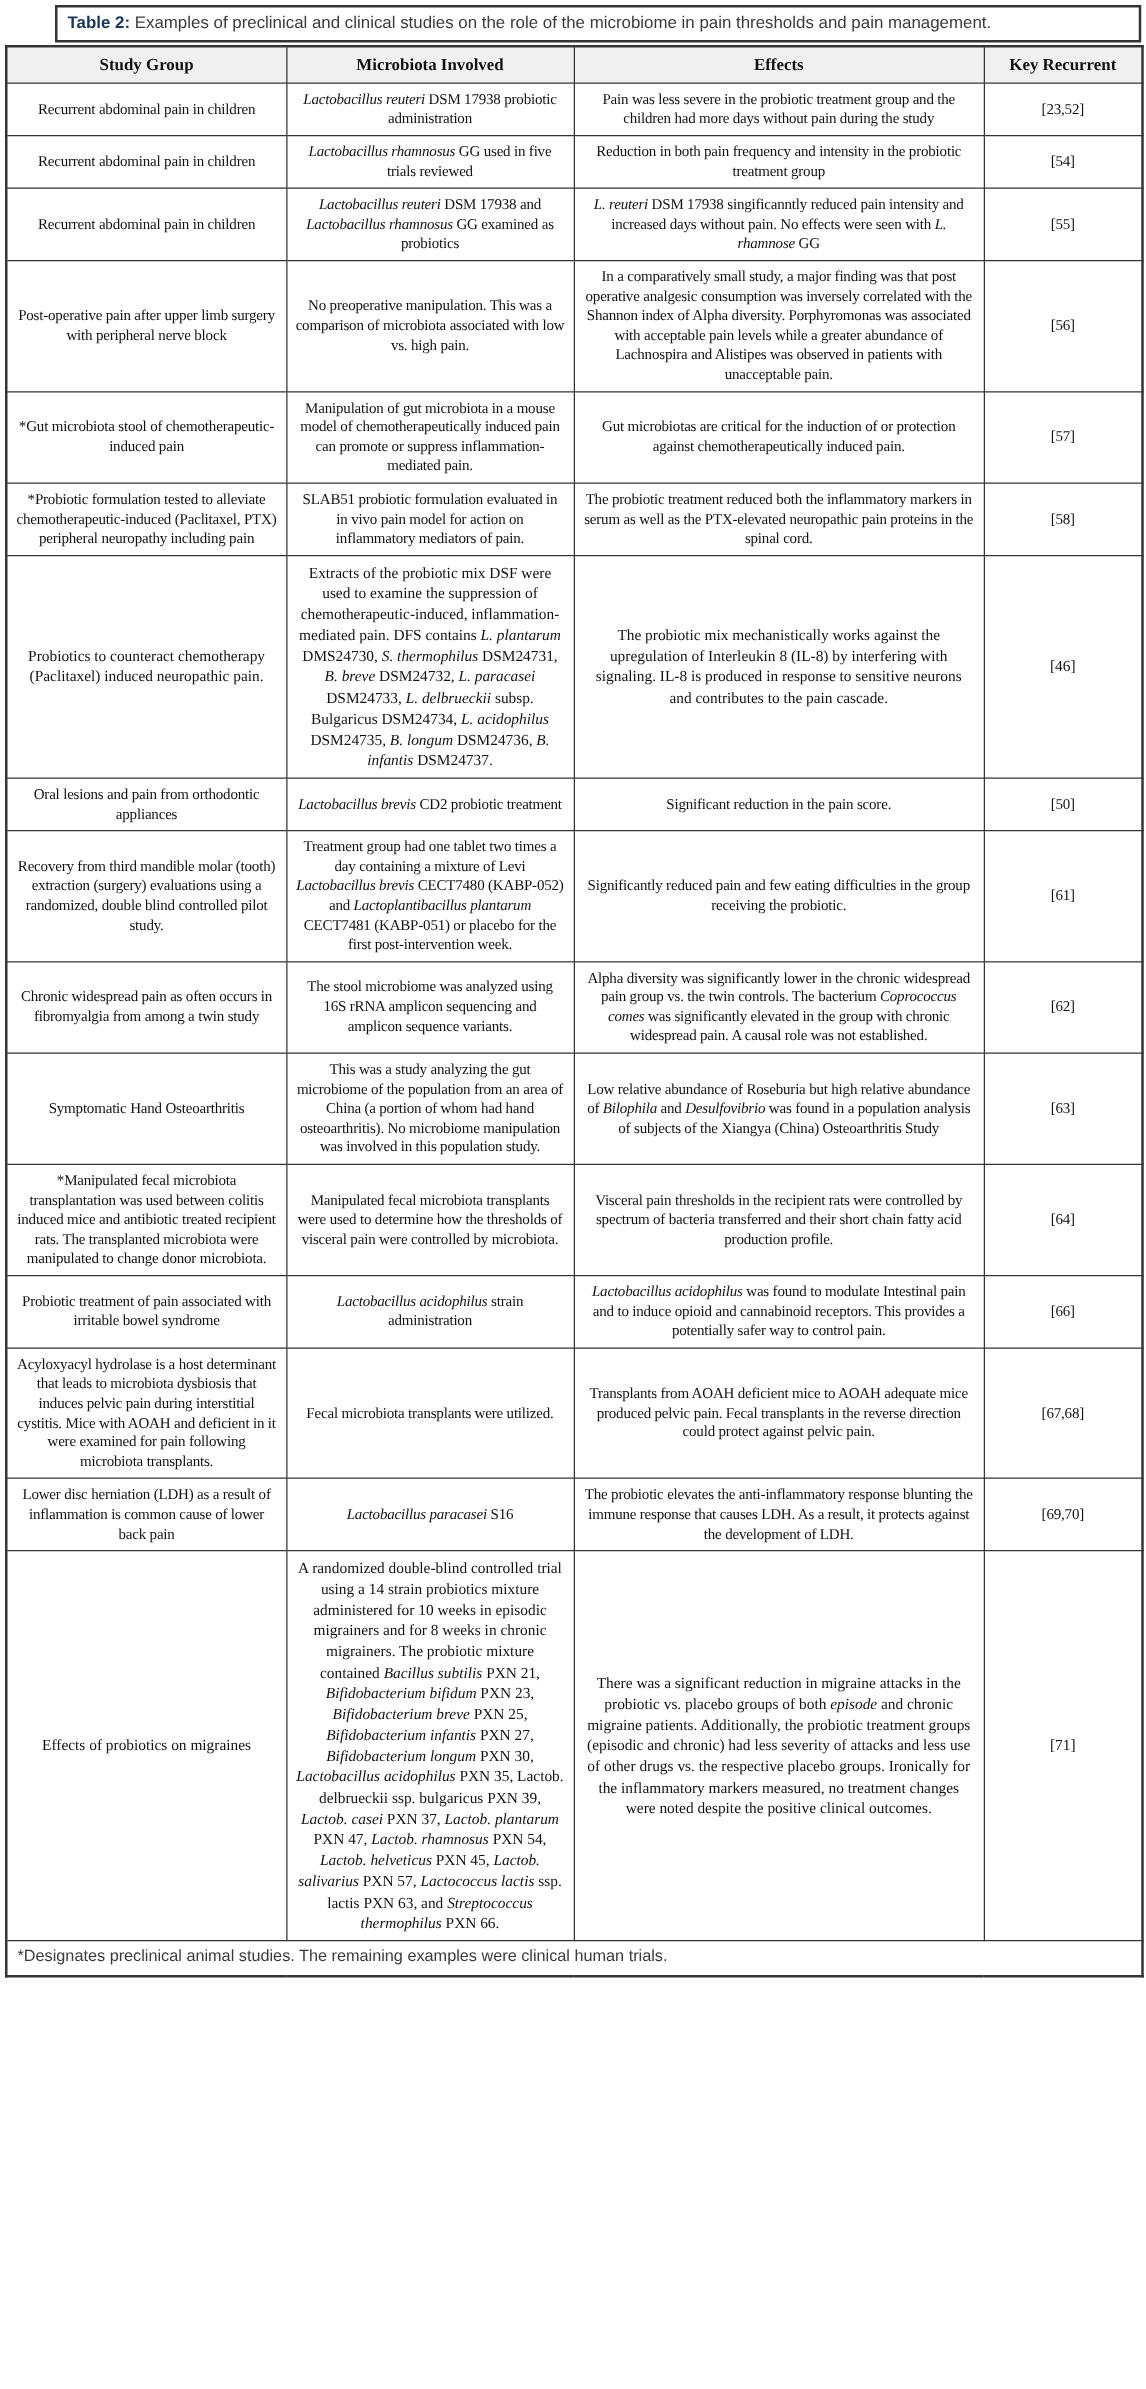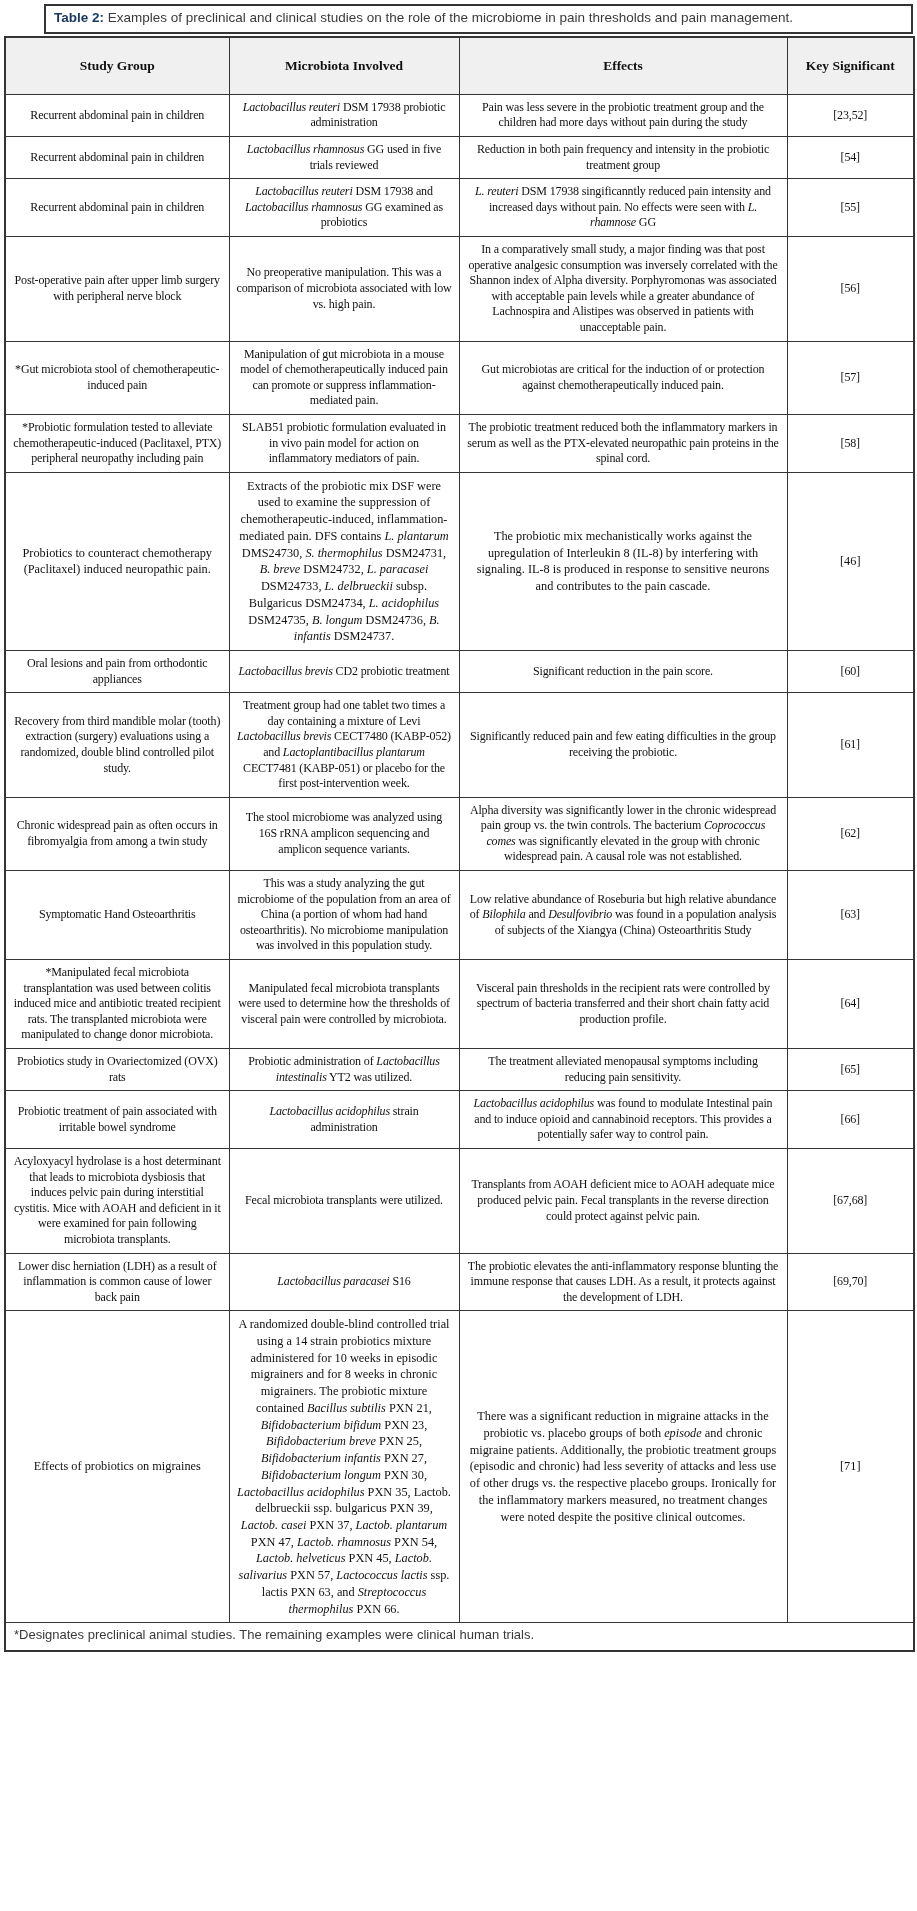--- a/index.html
+++ b/index.html
@@ -38,21 +38,21 @@
   col.c1 { width: 224px; }
   col.c2 { width: 230px; }
   col.c3 { width: 328px; }
   col.c4 { width: 127px; }
   th {
     background: #f0f0f0;
     border: 1.5px solid #343434;
     font-family: "Liberation Serif", serif;
     font-weight: bold;
     font-size: 13.5px;
-    padding: 20px 4px;
+    padding: 6px 4px;
     text-align: center;
     color: #111;
   }
   td {
     border: 1.5px solid #343434;
     font-family: "Liberation Serif", serif;
     font-size: 12px;
     line-height: 1.3;
     letter-spacing: -0.15px;
     text-align: center;
@@ -92,21 +92,21 @@
       <col class="c4">
   </colgroup>
   <thead>
     <tr>
   <th>Study Group</th>
 
   <th>Microbiota Involved</th>
 
   <th>Effects</th>
 
-  <th>Key Significant</th>
+  <th>Key Recurrent</th>
 </tr>
   </thead>
   <tbody>
   <tr>
     <td>Recurrent abdominal pain in children</td>
     <td><i>Lactobacillus reuteri</i> DSM 17938 probiotic administration</td>
     <td>Pain was less severe in the probiotic treatment group and the children had more days without pain during the study</td>
     <td>[23,52]</td>
   </tr>
 
@@ -149,21 +149,21 @@
     <td>Probiotics to counteract chemotherapy (Paclitaxel) induced neuropathic pain.</td>
     <td>Extracts of the probiotic mix DSF were used to examine the suppression of chemotherapeutic-induced, inflammation-mediated pain. DFS contains <i>L. plantarum</i> DMS24730, <i>S. thermophilus</i> DSM24731, <i>B. breve</i> DSM24732, <i>L. paracasei</i> DSM24733, <i>L. delbrueckii</i> subsp. Bulgaricus DSM24734, <i>L. acidophilus</i> DSM24735, <i>B. longum</i> DSM24736, <i>B. infantis</i> DSM24737.</td>
     <td>The probiotic mix mechanistically works against the upregulation of Interleukin 8 (IL-8) by interfering with signaling. IL-8 is produced in response to sensitive neurons and contributes to the pain cascade.</td>
     <td>[46]</td>
   </tr>
 
   <tr>
     <td>Oral lesions and pain from orthodontic appliances</td>
     <td><i>Lactobacillus brevis</i> CD2 probiotic treatment</td>
     <td>Significant reduction in the pain score.</td>
-    <td>[60]</td>
+    <td>[50]</td>
   </tr>
 
   <tr>
     <td>Recovery from third mandible molar (tooth) extraction (surgery) evaluations using a randomized, double blind controlled pilot study.</td>
     <td>Treatment group had one tablet two times a day containing a mixture of Levi <i>Lactobacillus brevis</i> CECT7480 (KABP-052) and <i>Lactoplantibacillus plantarum</i> CECT7481 (KABP-051) or placebo for the first post-intervention week.</td>
     <td>Significantly reduced pain and few eating difficulties in the group receiving the probiotic.</td>
     <td>[61]</td>
   </tr>
 
   <tr>
@@ -180,26 +180,20 @@
     <td>[63]</td>
   </tr>
 
   <tr>
     <td>*Manipulated fecal microbiota transplantation was used between colitis induced mice and antibiotic treated recipient rats. The transplanted microbiota were manipulated to change donor microbiota.</td>
     <td>Manipulated fecal microbiota transplants were used to determine how the thresholds of visceral pain were controlled by microbiota.</td>
     <td>Visceral pain thresholds in the recipient rats were controlled by spectrum of bacteria transferred and their short chain fatty acid production profile.</td>
     <td>[64]</td>
   </tr>
 
-  <tr>
-    <td>Probiotics study in Ovariectomized (OVX) rats</td>
-    <td>Probiotic administration of <i>Lactobacillus intestinalis</i> YT2 was utilized.</td>
-    <td>The treatment alleviated menopausal symptoms including reducing pain sensitivity.</td>
-    <td>[65]</td>
-  </tr>
 
   <tr>
     <td>Probiotic treatment of pain associated with irritable bowel syndrome</td>
     <td><i>Lactobacillus acidophilus</i> strain administration</td>
     <td><i>Lactobacillus acidophilus</i> was found to modulate Intestinal pain and to induce opioid and cannabinoid receptors. This provides a potentially safer way to control pain.</td>
     <td>[66]</td>
   </tr>
 
   <tr>
     <td>Acyloxyacyl hydrolase is a host determinant that leads to microbiota dysbiosis that induces pelvic pain during interstitial cystitis. Mice with AOAH and deficient in it were examined for pain following microbiota transplants.</td>

